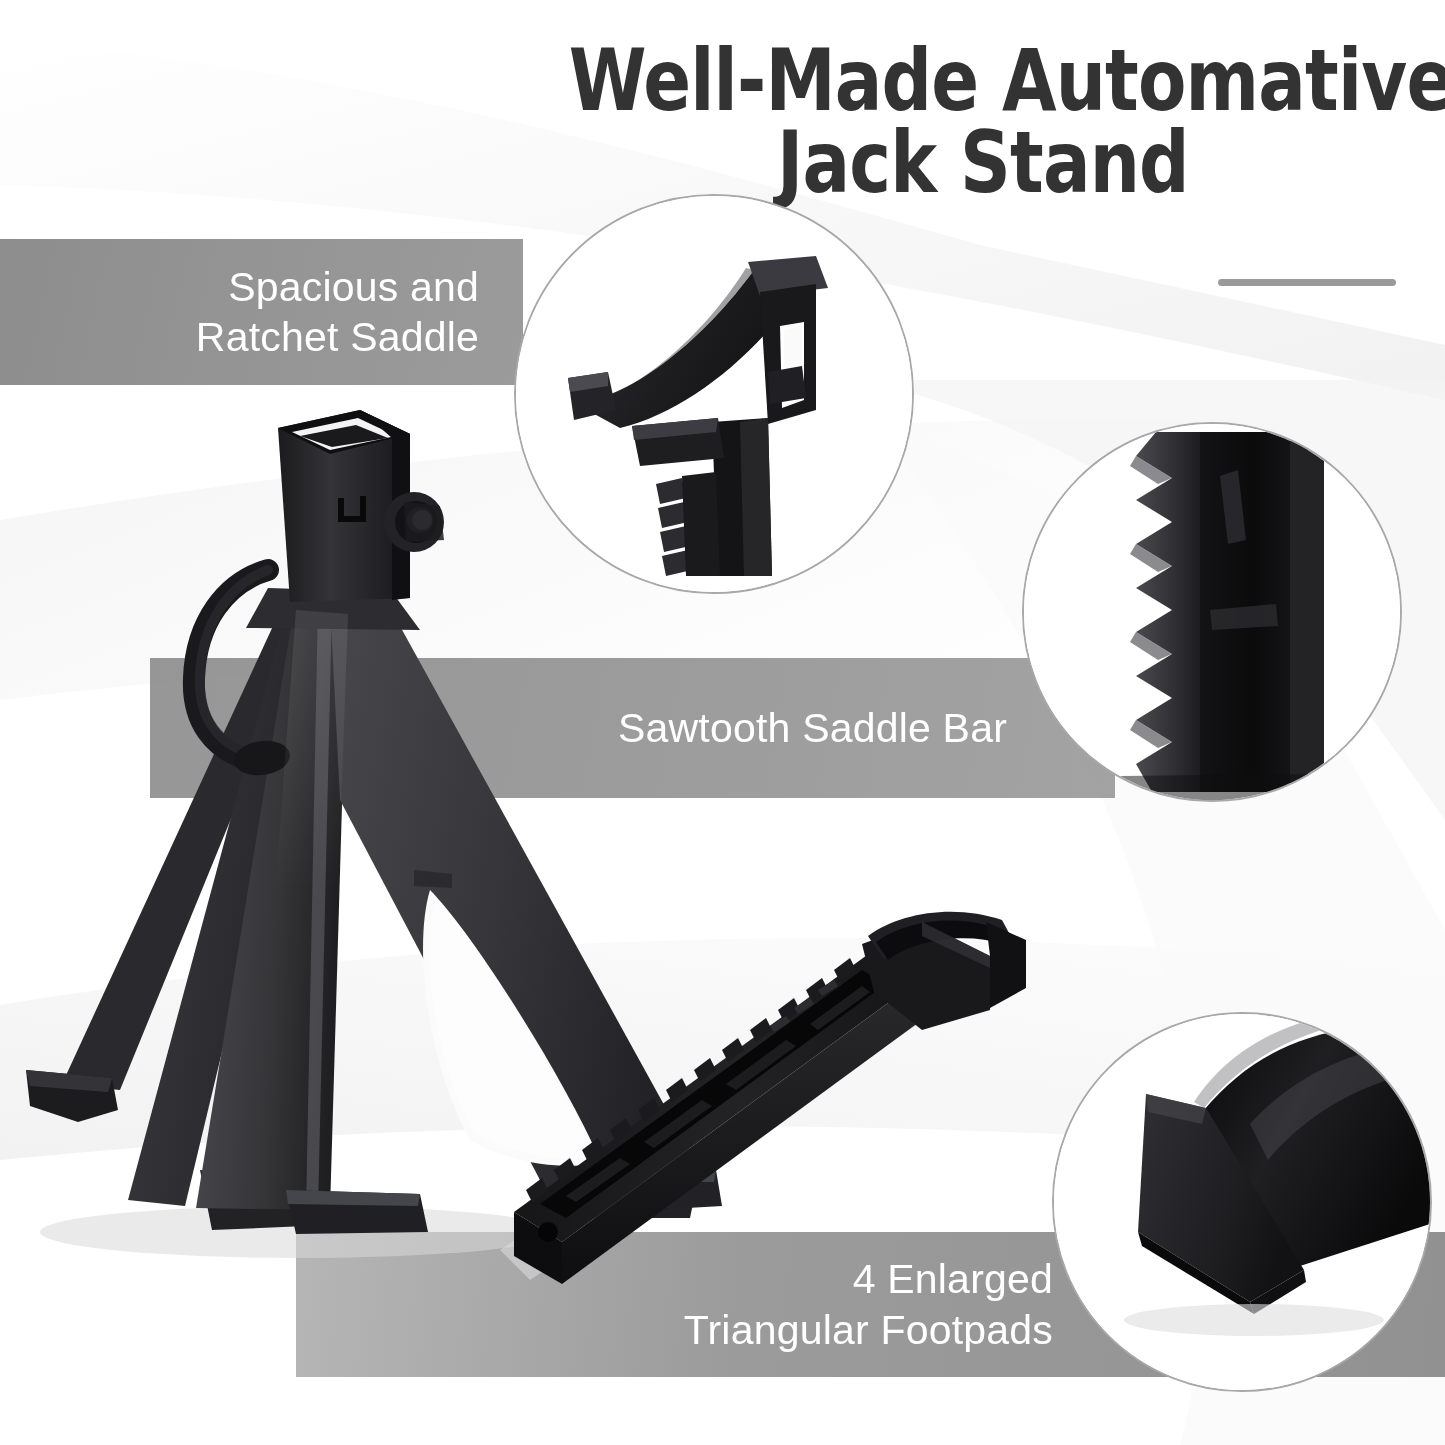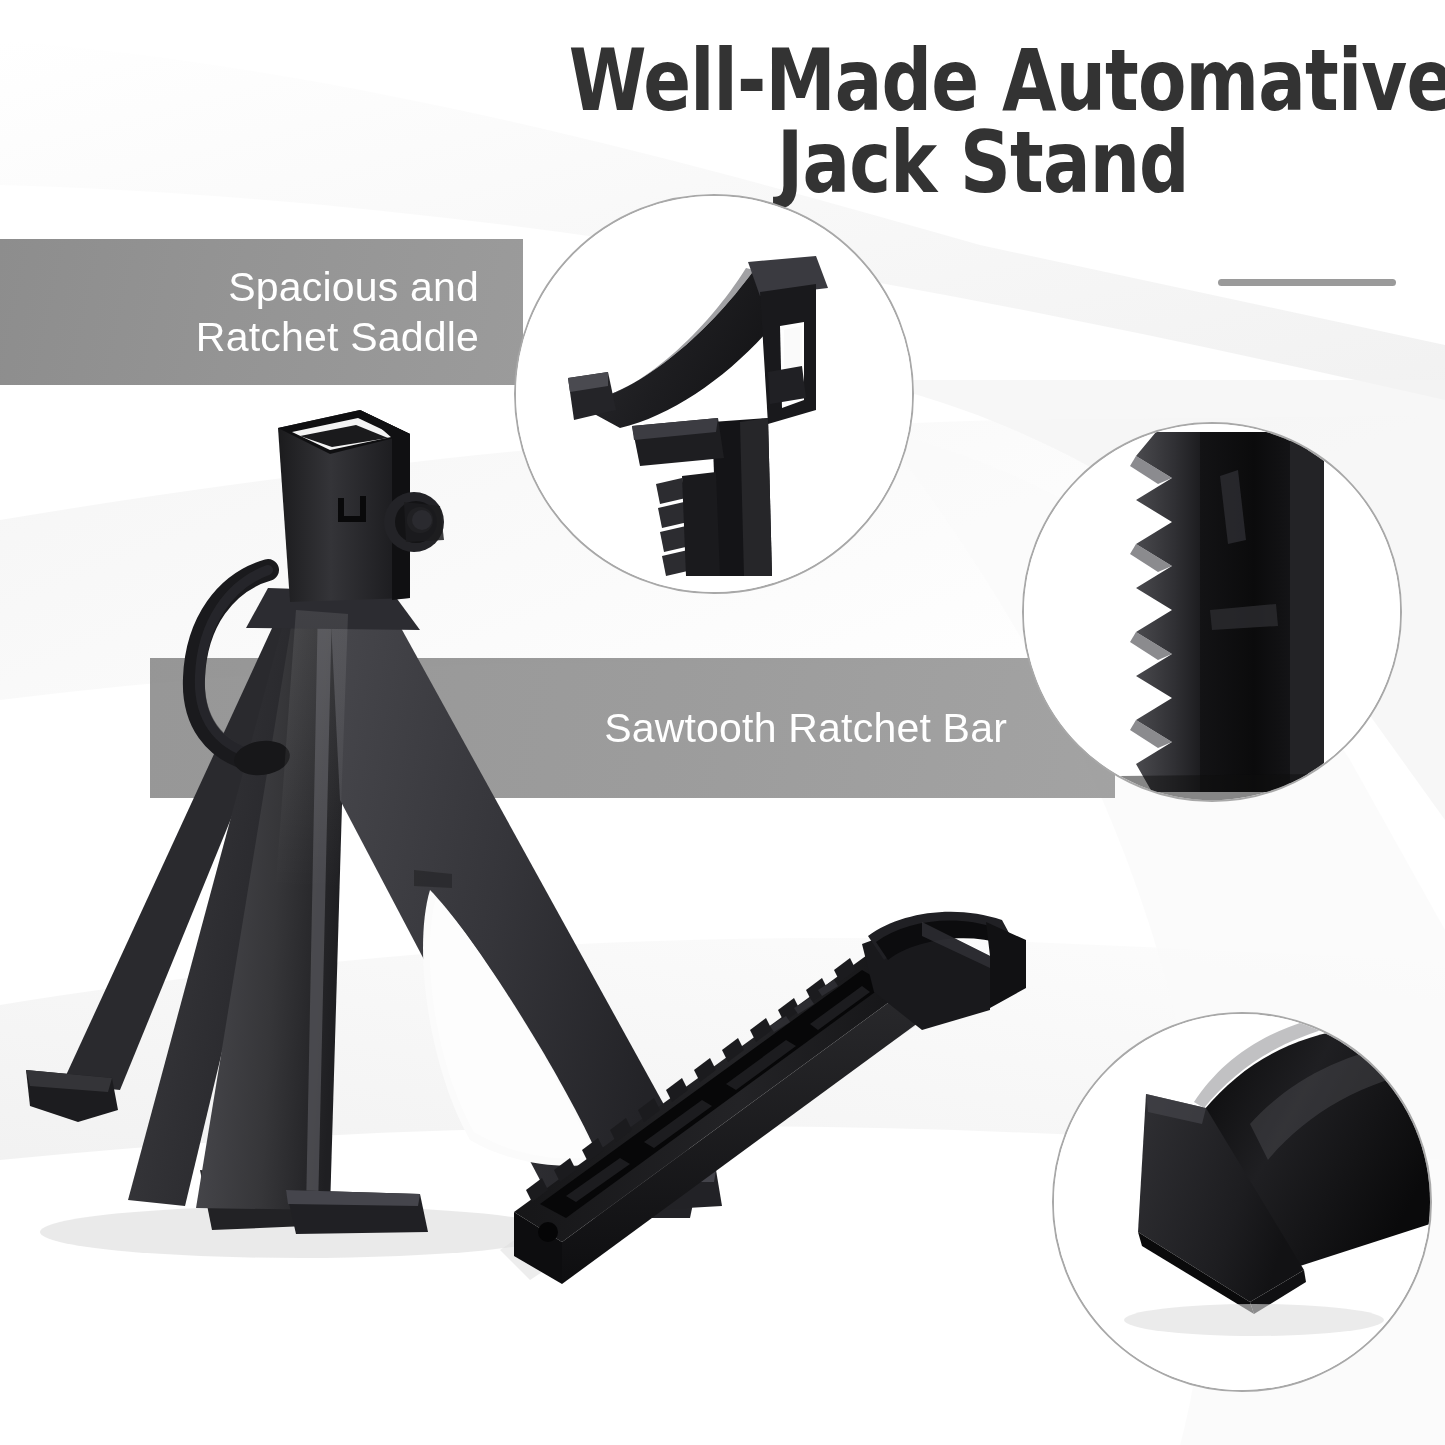--- a/index.html
+++ b/index.html
@@ -146,24 +146,30 @@
 
   <div class="banner" id="banner-saddle">
     <div>
       <span class="banner-text">Spacious and</span>
       <span class="banner-text">Ratchet Saddle</span>
     </div>
   </div>
 
   <div class="banner" id="banner-sawtooth">
     <div>
-      <span class="banner-text">Sawtooth Ratchet Bar</span>
+      <span class="banner-text">Sawtooth Saddle Bar</span>
     </div>
   </div>
 
+  <div class="banner" id="banner-footpads">
+    <div>
+      <span class="banner-text">4 Enlarged</span>
+      <span class="banner-text">Triangular Footpads</span>
+    </div>
+  </div>
 
   <div class="art" id="main-stand">
     <svg width="760" height="910" viewBox="0 0 760 910">
       <defs>
         <linearGradient id="tubeG" x1="0" y1="0" x2="1" y2="0">
           <stop offset="0%" stop-color="#1b1b1d"></stop>
           <stop offset="40%" stop-color="#343438"></stop>
           <stop offset="100%" stop-color="#17171a"></stop>
         </linearGradient>
         <linearGradient id="legLG" x1="0" y1="0" x2="1" y2="0.4">

